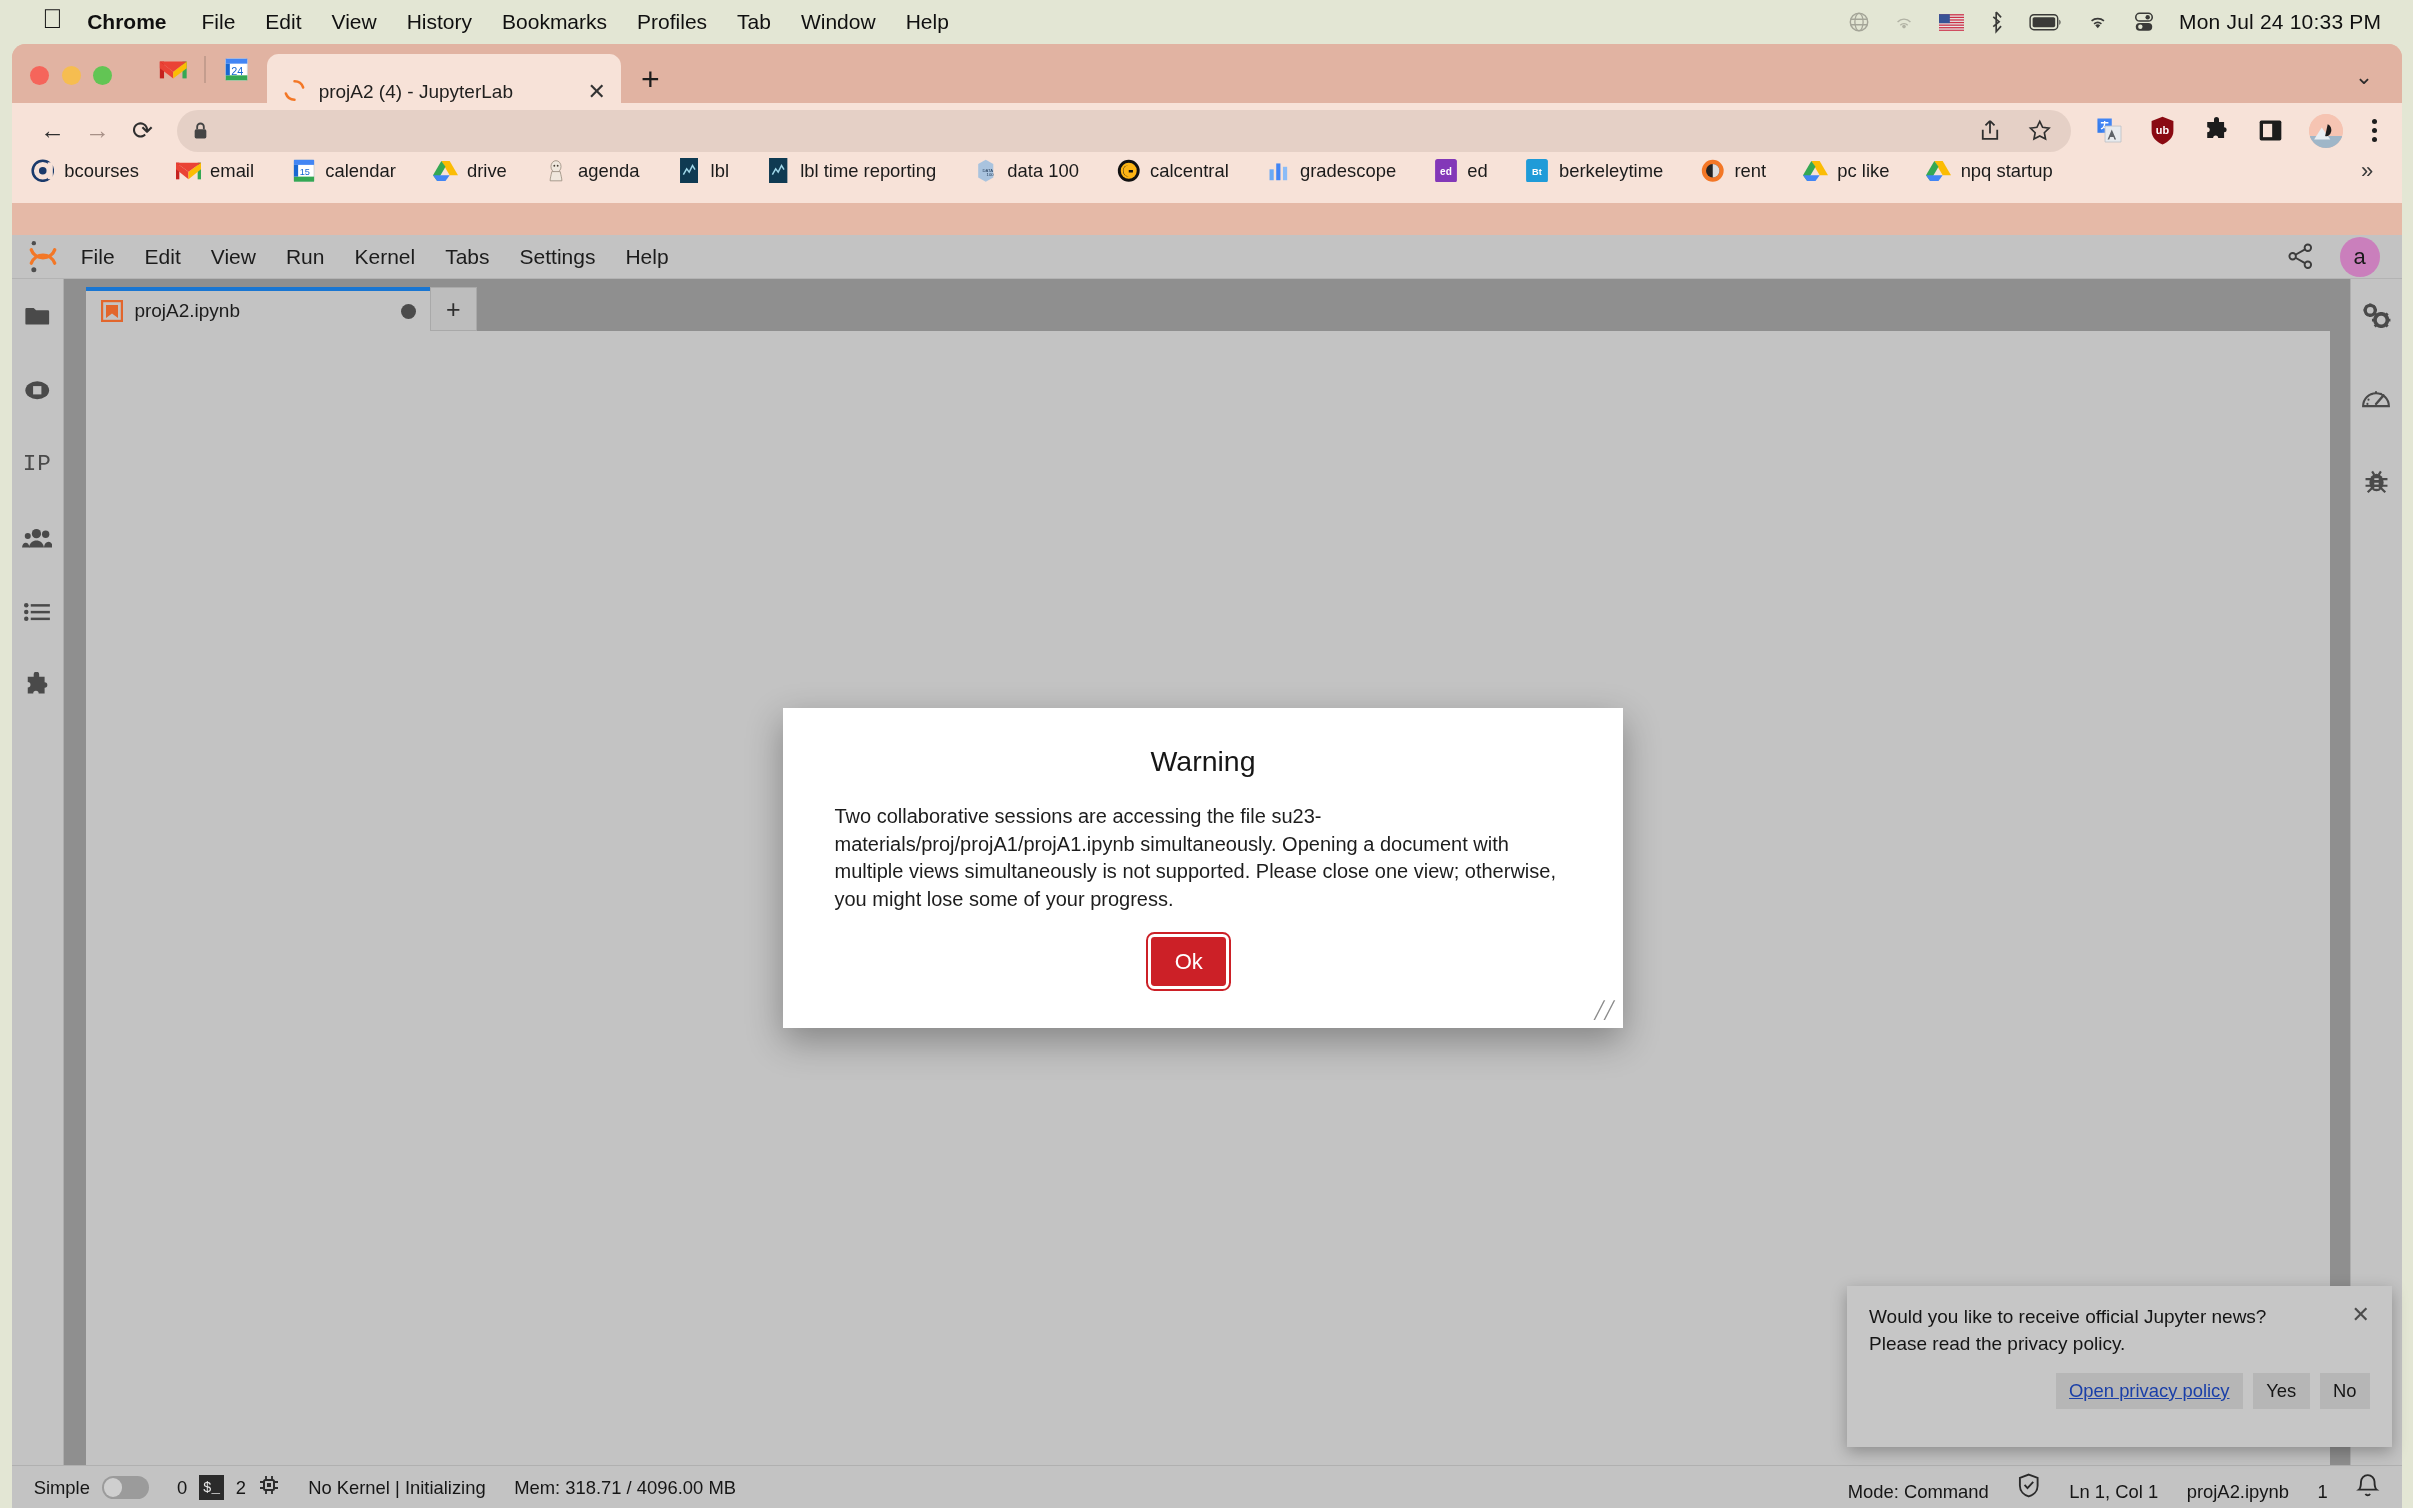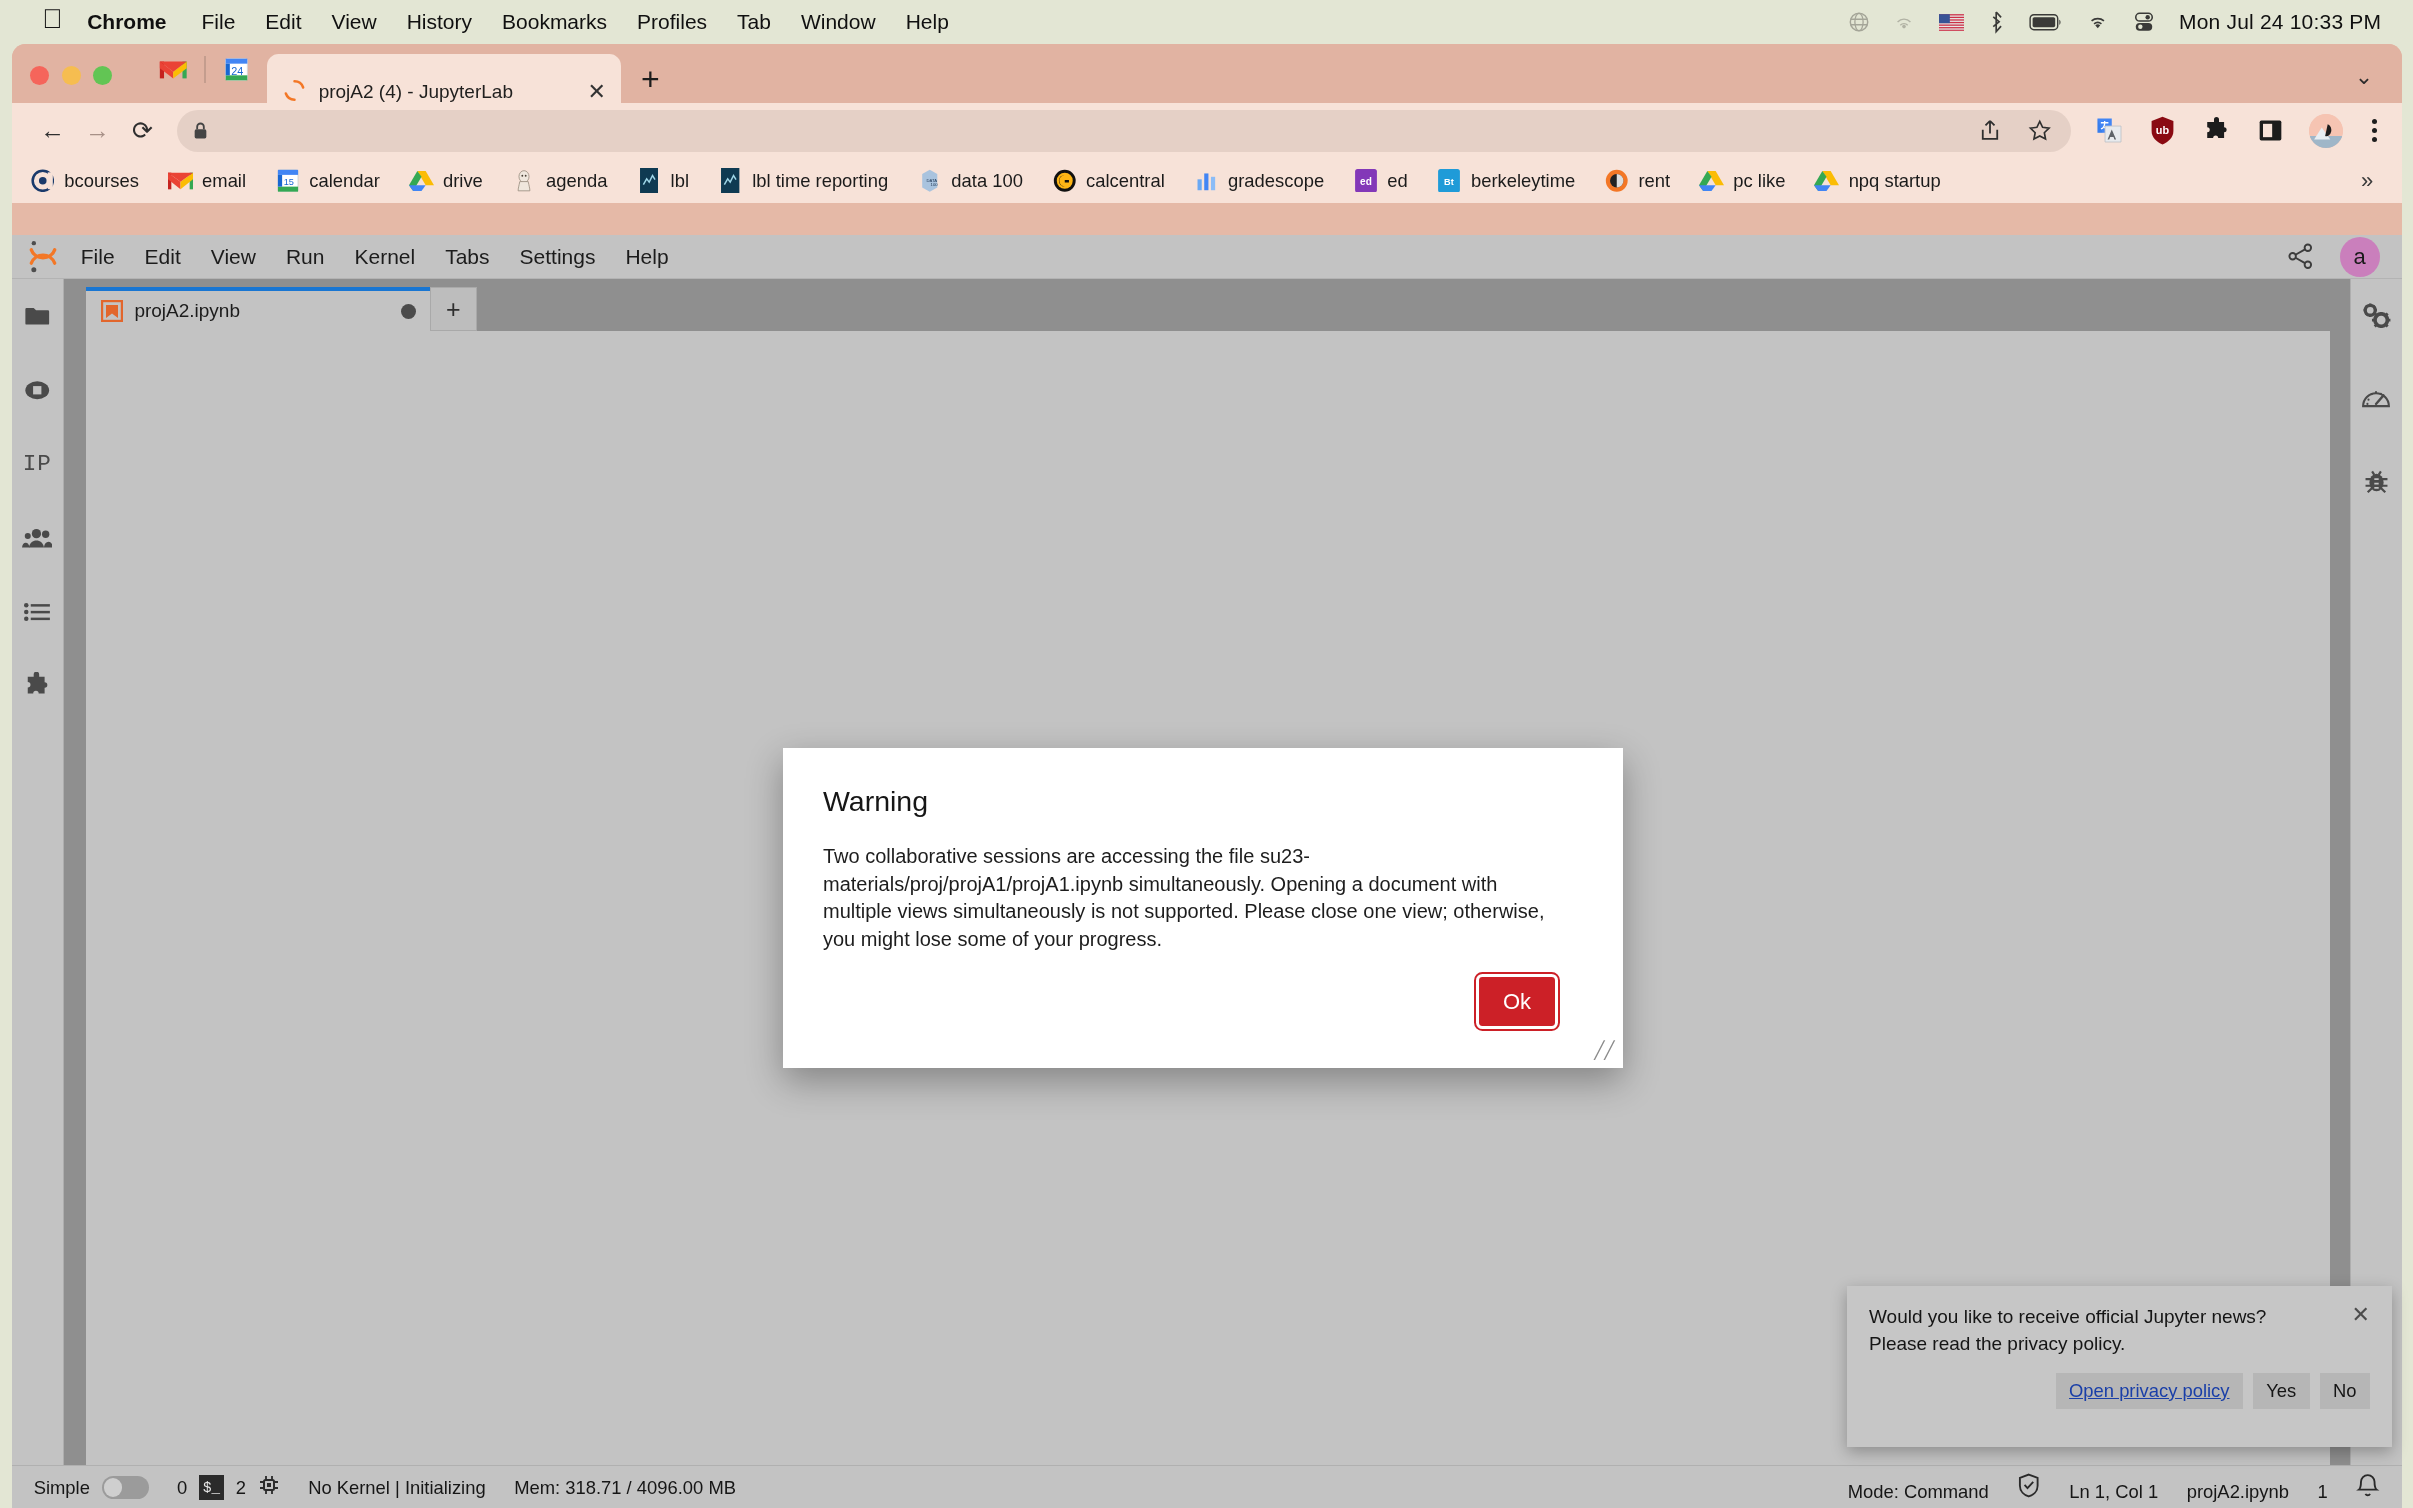--- a/index.html
+++ b/index.html
@@ -92,22 +92,22 @@
   .omni-right { display:flex; align-items:center; gap: 18.4px; margin-left: auto; padding-left: 10px;}
   .tb-icons { display:flex; align-items:center; gap: 22px; padding-left: 6.7px;}
   .tb-ic { width: 32px; height: 32px; display:flex; align-items:center; justify-content:center;}
   .kebab { display:flex; flex-direction:column; gap: 4.2px; padding: 0 6.7px;}
   .kebab i { width: 5px; height: 5px; background:#1e1e1e; border-radius:50%; display:block;}
   .avatar-chrome { width: 34px; height: 34px; border-radius:50%; overflow:hidden; background:#f3c4b4; position:relative;}
 
   
   .bookmarks {
     height: 45px; background: #f7e2d8;
-    display:flex; align-items:center;
-    padding: 0 18.4px; gap: 4px;
+    display:flex; align-items:flex-start;
+    padding: 0 18.4px; gap: 12px;
   }
   .bm { display:flex; align-items:center; margin-right: 25px; white-space: nowrap;}
   .bm-ic { width: 25px; height: 25px; margin-right: 9.2px; flex:none; display:flex; align-items:center; justify-content:center;}
   .bm-label { font-size: 18.4px; color: #1b1b1b; }
   .bm-overflow { margin-left: auto; font-size: 22px; color:#3a3a3a; padding-right: 10px;}
 
   
   .jlab {
     position: absolute; top: 235px; left: 11.7px;
     width: 2390px; height: 1274px;
@@ -168,26 +168,26 @@
     border-top: 0.8px solid #b0b0b0;
     font-size: 18.4px; color:#161616;
   }
   .st-group { display:flex; align-items:center; gap: 11.7px; margin-right: 28.5px; }
   .toggle { width: 47px; height: 23.5px; border-radius: 12.6px; background:#9b9b9b; position:relative;}
   .toggle::after { content:''; position:absolute; left:2.5px; top:2.5px; width:18.4px; height:18.4px; border-radius:50%; background:#cfcfcf;}
   .term-ic { width: 25px; height: 25px; background:#2b2b2b; color:#e8e8e8; font-size:14.2px;
              display:flex; align-items:center; justify-content:center; font-family:"Liberation Mono", monospace;}
   .st-right { margin-left:auto; display:flex; align-items:flex-end; gap: 28.5px; }
   .dialog {
-    position:absolute; left: 783px; top: 748px;
+    position:absolute; left: 783px; top: 708px;
     width: 840px; height: 320px;
     background: #ffffff;
     box-shadow: 0 13.4px 34px rgba(0,0,0,.32);
     padding: 37px 40px 0 40px;
-    display:flex; flex-direction:column;
+    display:flex; flex-direction:column;align-items:center;
   }
   .dlg-title { font-size: 28.5px; color:#161616; margin-bottom: 25px; }
   .dlg-body { font-size: 20px; line-height: 1.38; color:#1d1d1d; width: 737px; }
   .dlg-actions { margin-top: 23.5px; display:flex; justify-content:flex-end; padding-right: 28.5px;}
   .ok-btn {
     background:#cc2027; color:#fff; font-size: 22px;
     padding: 11.7px 23.5px; border: none; border-radius: 3.4px;
     outline: 2.5px solid #cc2027; outline-offset: 3.4px;
     font-family: "Liberation Sans", sans-serif;
   }

